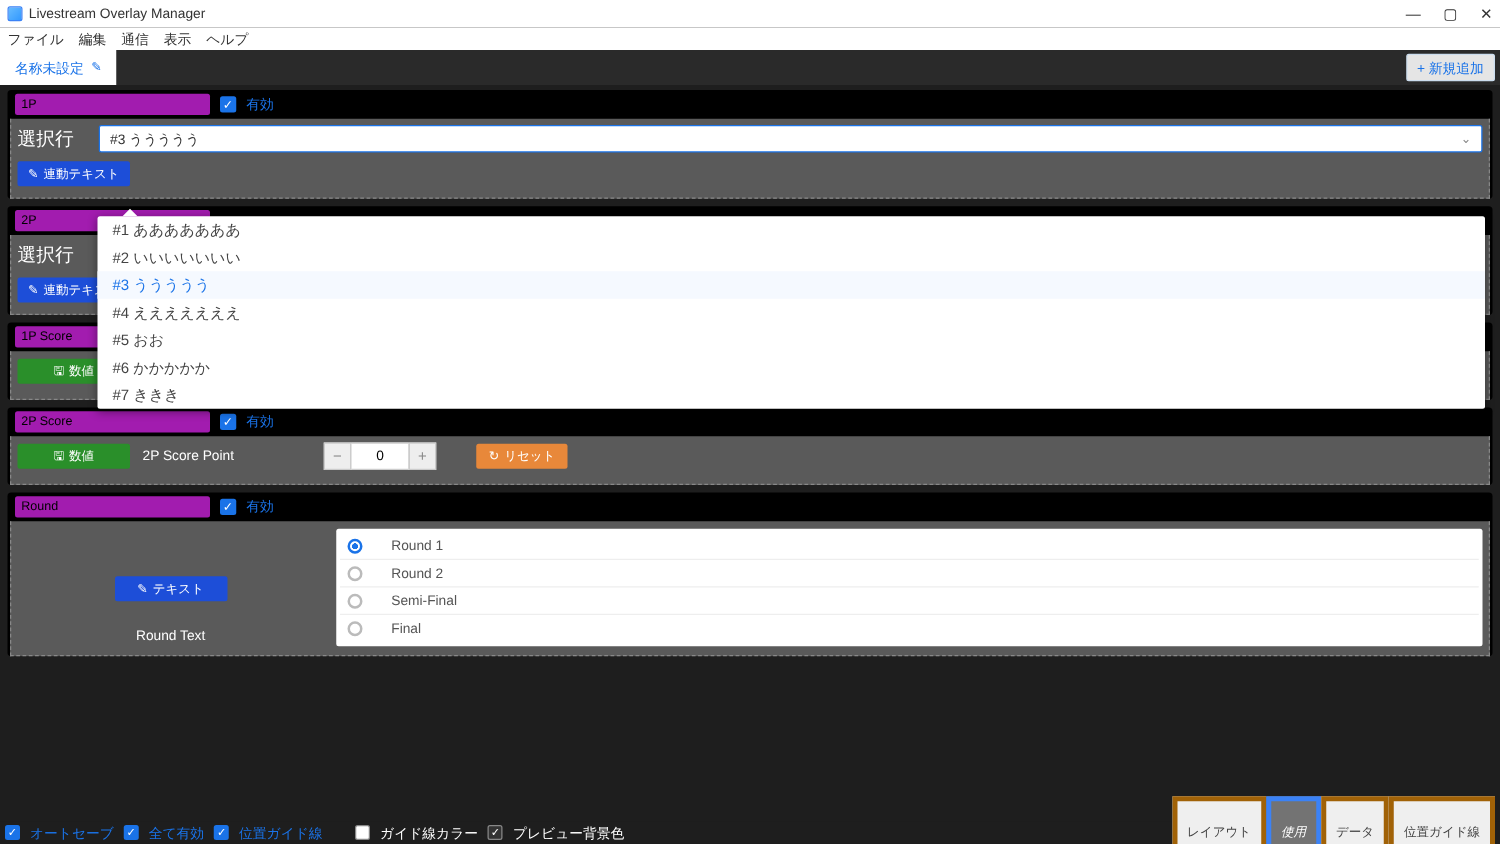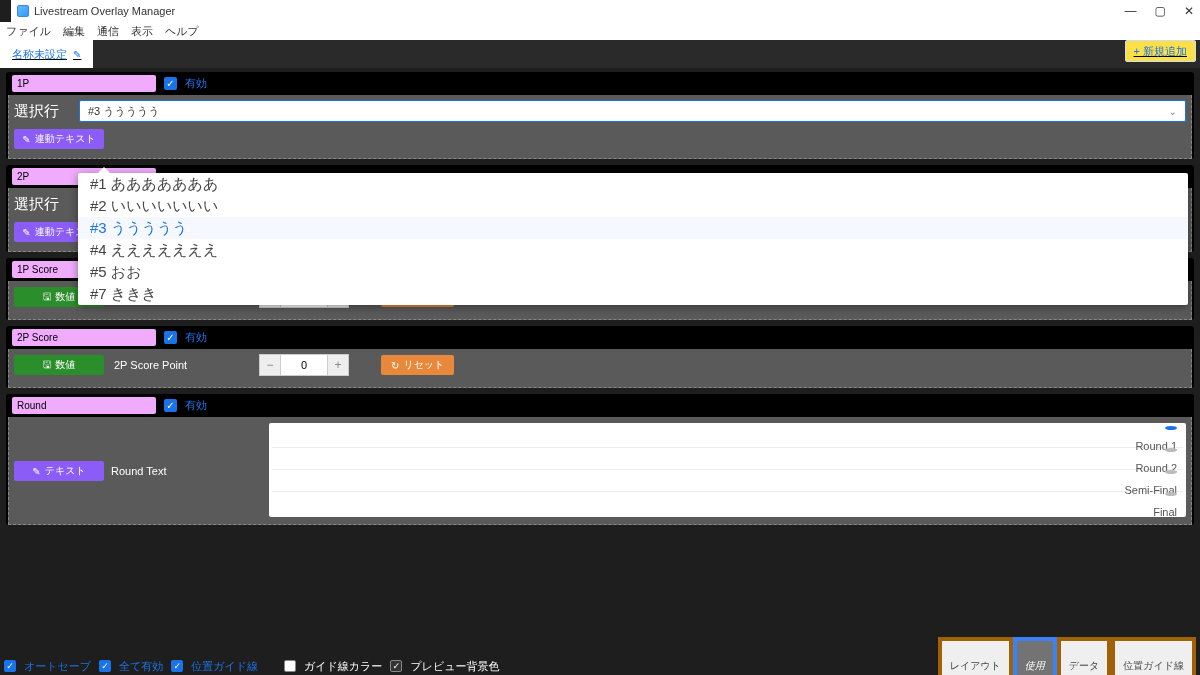--- a/index.html
+++ b/index.html
@@ -1,69 +1,69 @@
 <!DOCTYPE html>
 <html><head>
 <meta charset="utf-8">
 <style>
 * { margin:0; padding:0; box-sizing:border-box; font-family:"Meiryo","Segoe UI",sans-serif; }
 html,body { width:1200px; height:675px; background:#1e1e1e; overflow:hidden; }
-.titlebar { height:22px; background:#fff; display:flex; align-items:center; padding:0 6px; font-size:11px; color:#333; justify-content:space-between;margin-left:11px; }
+.titlebar { height:22px; background:#fff; display:flex; align-items:center; padding:0 6px; font-size:11px; color:#333; justify-content:space-between; }
 .titlebar .left { display:flex; align-items:center; gap:5px; }
 .titlebar .ctrls { display:flex; gap:18px; font-size:12px; color:#333; }
 .menubar { height:18px; background:#fff; display:flex; align-items:center; padding:0 6px; font-size:11px; color:#333; gap:12px; }
-.topstrip { height:28px; background:#2a2a2a; display:flex; justify-content:space-between; padding:0 0 0 0;text-decoration:underline; }
+.topstrip { height:28px; background:#2a2a2a; display:flex; align-items:center; justify-content:space-between; padding:0 0 0 0; }
 .tab { background:#fff; height:28px; display:flex; align-items:center; padding:0 12px; font-size:11px; color:#1a73e8; gap:6px; }
-.addbtn { background:#fde047; border:1px solid #cde; color:#1a73e8; font-size:11px; height:22px; padding:0 8px; margin-right:4px; border-radius:2px; display:flex; align-items:center; gap:3px; }
+.addbtn { background:#e5e5e5; border:1px solid #cde; color:#1a73e8; font-size:11px; height:22px; padding:0 8px; margin-right:4px; border-radius:2px; display:flex; align-items:center; gap:3px; }
 .main { height:589px; background:#1e1e1e; overflow:hidden; }
 .panel { margin:4px 6px 0 6px; background:#000; border-radius:3px; }
 .p-head { height:23px; display:flex; align-items:center; padding:0 6px; gap:8px; }
-.p-title { background:#f0abfc; width:144px; height:17px; font-size:10px; padding:0 5px; display:flex; align-items:center; border-radius:2px; }
+.p-title { background:#a21caf; width:156px; height:17px; font-size:10px; padding:0 5px; display:flex; align-items:center; border-radius:2px; }
 .chk { width:13px; height:13px; background:#1a73e8; border-radius:2px; display:flex; align-items:center; justify-content:center; color:#fff; font-size:10px; }
 .enable-label { color:#1a73e8; font-size:11px; }
 .p-body { background:#5a5a5a; padding:4px 5px 7px 5px; border:1px dashed #888; border-top:0; margin:0 2px; }
 .half-body { background:#5a5a5a; padding:4px 5px 10px 5px; border:1px dashed #888; border-top:0; margin:0 2px; }
 .row { display:flex; align-items:center; gap:10px; height:24px; }
 .rowlabel { color:#fff; font-size:15px; width:55px; }
 .selectbox { flex:1; height:22px; background:#fff; border:1px solid #1a73e8; border-radius:2px; display:flex; align-items:center; padding:0 8px; font-size:11px; color:#333; position:relative; }
 .selectbox .caret { position:absolute; right:8px; color:#888; font-size:10px; }
-.bluebtn { background:#8b5cf6; color:#fff; font-size:10px; height:20px; width:90px; display:flex; align-items:center; justify-content:center; gap:4px; border-radius:2px; }
+.bluebtn { background:#1d4ed8; color:#fff; font-size:10px; height:20px; width:90px; display:flex; align-items:center; justify-content:center; gap:4px; border-radius:2px; }
 .greenbtn { background:#2a8f2a; color:#fff; font-size:10px; height:20px; width:90px; display:flex; align-items:center; justify-content:center; gap:4px; border-radius:2px; }
 .orangebtn { background:#e8883a; color:#fff; font-size:10px; height:20px; padding:0 10px; display:flex; align-items:center; gap:4px; border-radius:2px; }
 .scorelabel { color:#fff; font-size:11px; width:135px; }
 .numctrl { display:flex; height:22px; }
 .numctrl .nb { width:22px; background:#eee; border:1px solid #ccc; display:flex; align-items:center; justify-content:center; font-size:12px; color:#888; }
 .numctrl .nv { width:46px; background:#fff; border-top:1px solid #ccc; border-bottom:1px solid #ccc; display:flex; align-items:center; justify-content:center; font-size:11px; }
 .dropdown { position:absolute; left:78px; right:12px; top:105px; background:#fff; border-radius:2px; box-shadow:0 2px 8px rgba(0,0,0,0.4); z-index:100; }
 .dropdown .arrow { position:absolute; top:-6px; left:20px; width:0; height:0; border-left:6px solid transparent; border-right:6px solid transparent; border-bottom:6px solid #fff; }
-.dropdown .opt { height:22px; font-size:15px; color:#444; display:flex; align-items:center; padding:0 12px; }
+.dropdown .opt { height:22px; font-size:12px; color:#444; display:flex; align-items:center; padding:0 12px; }
 .dropdown .opt.sel { color:#1a73e8; background:#f5f9ff; }
 .roundlist { flex:1; background:#fff; border-radius:2px; padding:3px; }
-.rrow { display:flex; align-items:flex-end; height:22px; gap:10px; border-bottom:1px solid #eee; padding:0 6px;flex-direction:column; }
+.rrow { display:flex; align-items:center; height:22px; gap:23px; border-bottom:1px solid #eee; padding:0 6px; }
 .rrow:last-child { border-bottom:none; }
 .radio { width:12px; height:12px; border-radius:50%; border:2px solid #bbb; }
 .radio.on { border-color:#1a73e8; background:radial-gradient(circle,#1a73e8 40%,#fff 45%); }
 .rtext { font-size:11px; color:#555; }
 .footer { position:absolute; bottom:0; left:0; right:0; height:18px; background:#1e1e1e; display:flex; align-items:center; justify-content:space-between; padding:0 4px; font-size:11px; }
 .footer .fl { display:flex; align-items:center; gap:8px; }
 .fchk { width:12px; height:12px; background:#1a73e8; border-radius:2px; display:flex; align-items:center; justify-content:center; color:#fff; font-size:9px; }
 .fchk.empty { background:#fff; border:1px solid #888; }
 .fchk.dark { background:#333; border:1px solid #888; color:#fff; }
 .flabel { color:#1a73e8; }
 .flabel.w { color:#fff; }
 .seg { display:flex; }
 .segbtn { background:#efefef; color:#444; font-size:10px; padding:18px 8px; border:4px solid #a16207; }
 .segbtn.on { background:#737373; color:#fff; border-color:#3b82f6;font-style:italic; }
 .icon-app { width:12px; height:12px; border:1px solid #3b82f6; border-radius:2px; background:linear-gradient(135deg,#6bf,#39f); }
 .workarea { position:relative; }
 .pen-ic::before { content:"✎"; font-size:10px; }
 .save-ic::before { content:"🖫"; font-size:10px; }
 .reset-ic::before { content:"↻"; font-size:10px; }
 .roundbody { display:flex; gap:10px; align-items:flex-start; padding:6px 5px 7px 5px; background:#5a5a5a; border:1px dashed #888; border-top:0; margin:0 2px; }
-.roundleft { width:245px; display:flex; align-items:center; justify-content:flex-start; gap:7px; padding-top:38px; }
+.roundleft { width:245px; display:flex; align-items:center; justify-content:flex-start; gap:22px; padding-top:38px;flex-direction:column; }
 </style>
 </head>
 <body>
 
 <div class="titlebar">
   <div class="left">
     <span class="icon-app"></span>
     <span>Livestream Overlay Manager</span>
   </div>
   <div class="ctrls">
@@ -114,20 +114,21 @@
     </div>
   </div>
 
   <div class="dropdown">
     <div class="arrow"></div>
     <div class="opt">#1 あああああああ</div>
     <div class="opt">#2 いいいいいいい</div>
     <div class="opt sel">#3 ううううう</div>
     <div class="opt">#4 えええええええ</div>
     <div class="opt">#5 おお</div>
+    <div class="opt">#6 かかかかか</div>
     <div class="opt">#7 ききき</div>
   </div>
 
   <div class="panel" style="margin-top:6px">
     <div class="p-head">
       <div class="p-title">2P</div>
     </div>
     <div class="p-body">
       <div class="row">
         <span class="rowlabel">選択行</span>

